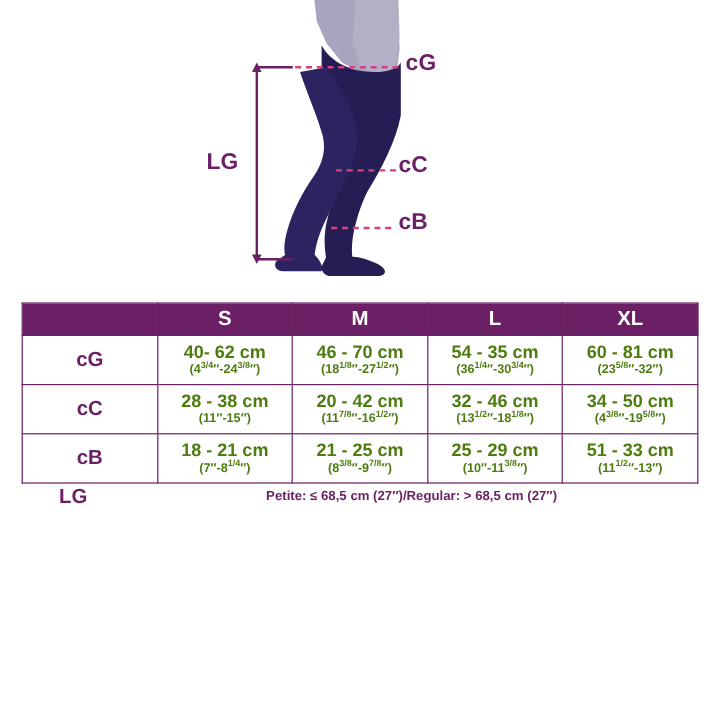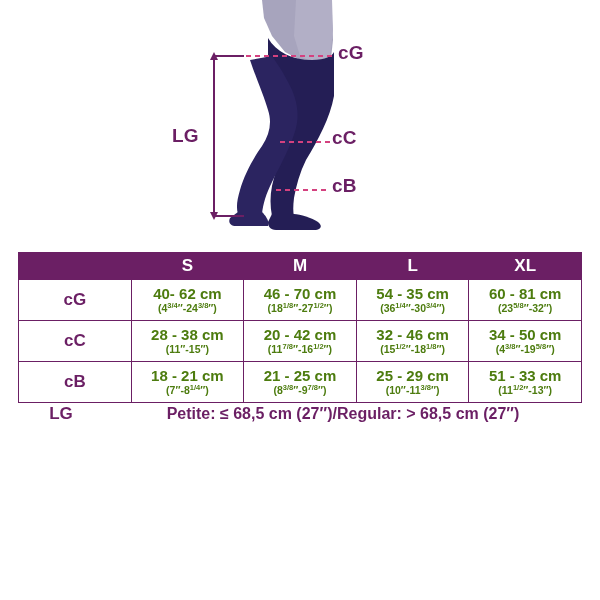--- a/index.html
+++ b/index.html
@@ -106,21 +106,21 @@
   #footer-label {
     width: 86px;
     text-align: center;
     font-size: 17px;
     font-weight: bold;
     color: #6b1f64;
   }
   #footer-text {
     flex: 1;
     text-align: center;
-    font-size: 16px;
+    font-size: 11px;
     font-weight: bold;
     color: #6b1f64;
   }
 </style>
 </head>
 <body>
 
 <div id="illustration">
   <svg id="leg-svg" width="600" height="240" viewBox="0 0 600 240">
 
@@ -219,21 +219,21 @@
       <td class="cell">
         <span class="main">28 - 38 cm</span>
         <span class="sub"><span>(11</span><sup></sup><span>″-15</span><sup></sup><span>″)</span></span>
       </td>
       <td class="cell">
         <span class="main">20 - 42 cm</span>
         <span class="sub"><span>(11</span><sup>7/8</sup><span>″-16</span><sup>1/2</sup><span>″)</span></span>
       </td>
       <td class="cell">
         <span class="main">32 - 46 cm</span>
-        <span class="sub"><span>(15</span><sup>1/2</sup><span>″-18</span><sup>1/8</sup><span>″)</span></span>
+        <span class="sub"><span>(13</span><sup>1/2</sup><span>″-18</span><sup>1/8</sup><span>″)</span></span>
       </td>
       <td class="cell">
         <span class="main">34 - 50 cm</span>
         <span class="sub"><span>(4</span><sup>3/8</sup><span>″-19</span><sup>5/8</sup><span>″)</span></span>
       </td>
     </tr>
 
     <tr>
       <td class="rowhead">cB</td>
       <td class="cell">

